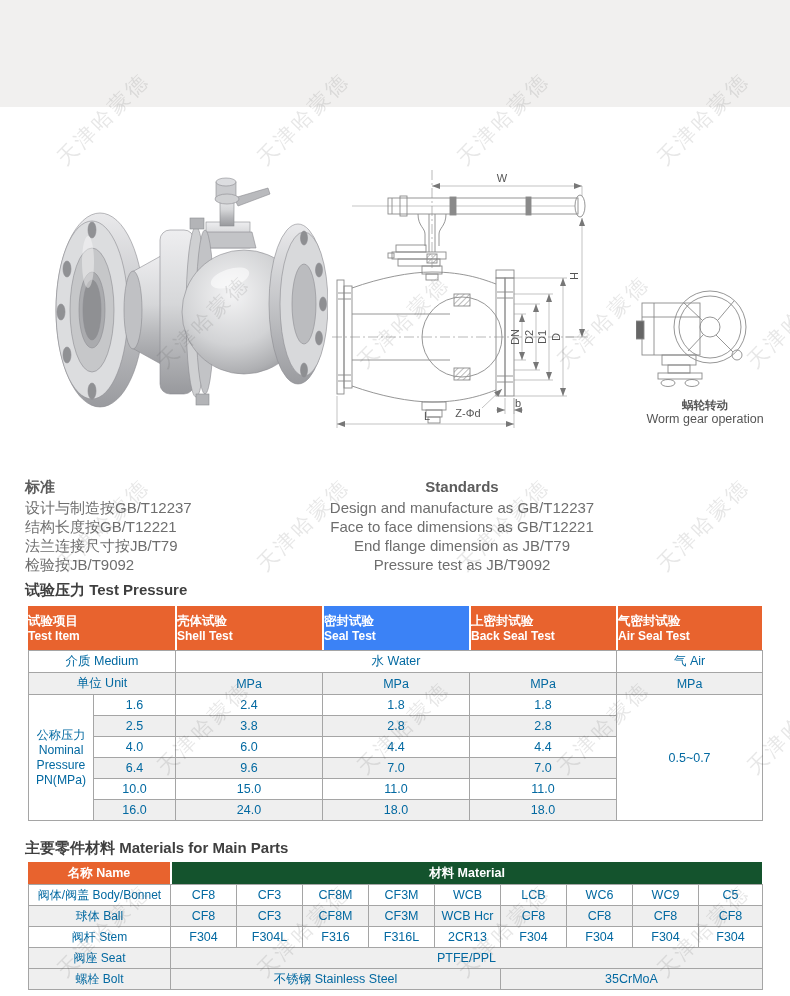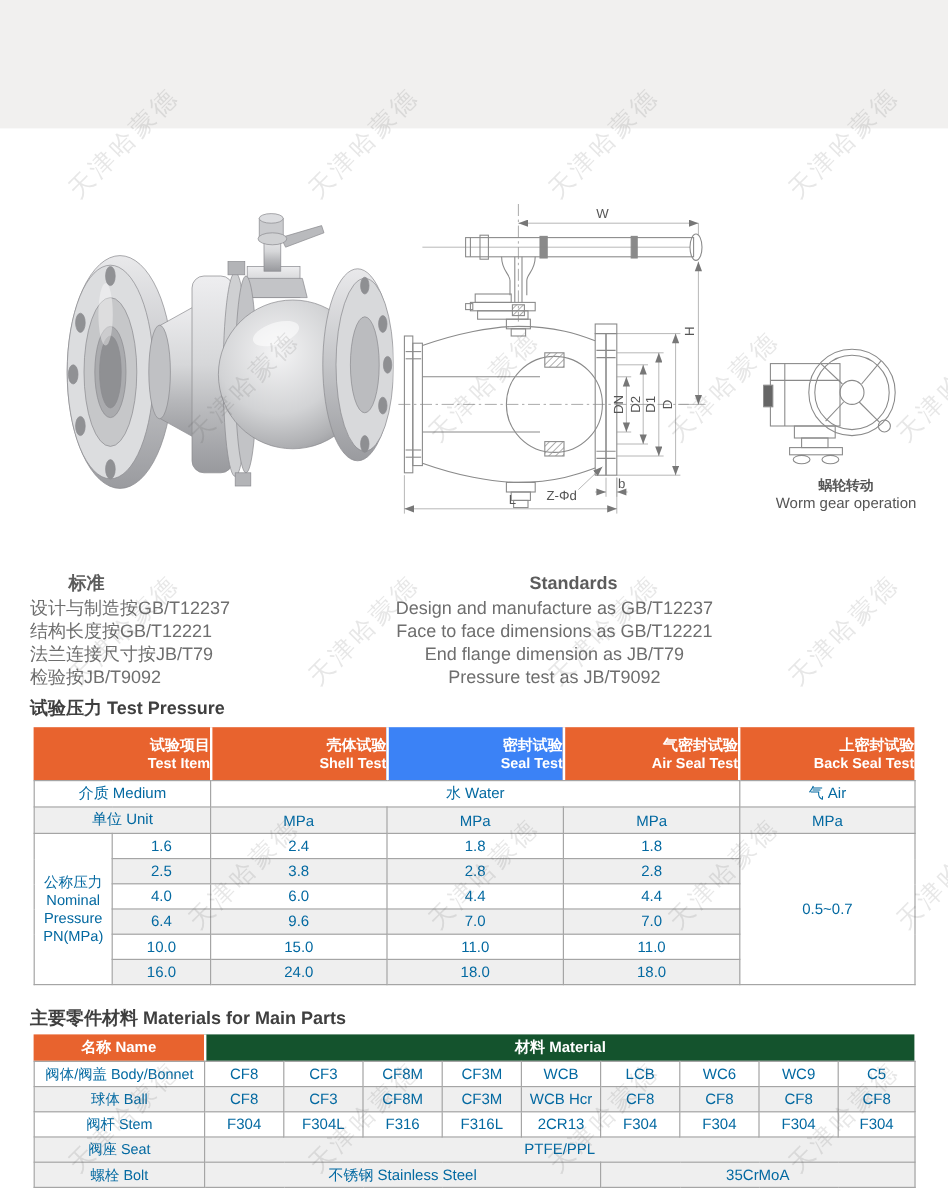--- a/index.html
+++ b/index.html
@@ -9,29 +9,29 @@
   
   .wm{position:absolute;font-size:21px;letter-spacing:3px;color:rgba(70,70,70,0.13);
       transform:rotate(-45deg);white-space:nowrap;z-index:9;pointer-events:none;}
   
   .svgbox{position:absolute;}
   .worm-caption{position:absolute;left:610px;top:399px;width:190px;text-align:center;color:#555;}
   .worm-caption .zh{font-size:11.5px;font-weight:bold;line-height:13px;}
   .worm-caption .en{font-size:12.5px;line-height:15px;}
   
   .std{position:absolute;top:477px;width:300px;color:#6e6e6e;font-size:15px;line-height:19px;}
-  .std .t{font-weight:bold;color:#5c5c5c;margin-bottom:2px;margin-left:32px;}
+  .std .t{font-weight:bold;color:#5c5c5c;margin-bottom:2px;}
   .std-zh{left:25px;}
   .std-en{left:312px;text-align:center;}
   
   .sec-title{position:absolute;left:25px;font-size:15px;font-weight:bold;color:#3f3f3f;}
   
   .ohead{position:absolute;left:28px;display:flex;}
   .hc{box-sizing:border-box;display:flex;flex-direction:column;justify-content:center;
-      align-items:flex-end;color:#fff;}
+      align-items:flex-start;color:#fff;}
   .hc+.hc{border-left:2px solid #fff;}
   .hc .zh{font-size:12.5px;font-weight:bold;line-height:15px;}
   .hc .en{font-size:12px;font-weight:bold;line-height:14px;}
   .mh{box-sizing:border-box;display:flex;justify-content:center;align-items:center;
       color:#fff;font-size:12.5px;font-weight:bold;}
   .mh+.mh{border-left:2px solid #fff;}
   
   table{border-collapse:collapse;table-layout:fixed;position:absolute;left:28px;width:734px;
         font-size:12.5px;color:#0369a1;}
   td{border:1px solid #a5a5a5;text-align:center;padding:0;vertical-align:middle;}
@@ -298,27 +298,27 @@
       <div class="en">Test Item</div>
     </div>
     <div class="hc" style="width:147px;background:#e8632e">
       <div class="zh">壳体试验</div>
       <div class="en">Shell Test</div>
     </div>
     <div class="hc" style="width:147px;background:#3b82f6">
       <div class="zh">密封试验</div>
       <div class="en">Seal Test</div>
     </div>
+    <div class="hc" style="width:147px;background:#e8632e">
+      <div class="zh">上密封试验</div>
+      <div class="en">Back Seal Test</div>
+    </div>
     <div class="hc" style="width:146px;background:#e8632e">
       <div class="zh">气密封试验</div>
       <div class="en">Air Seal Test</div>
-    </div>
-    <div class="hc" style="width:147px;background:#e8632e">
-      <div class="zh">上密封试验</div>
-      <div class="en">Back Seal Test</div>
     </div>
   </div>
 
   <table class="tp-table" style="top:650px">
     <colgroup>
         <col style="width:65px">
         <col style="width:82px">
         <col style="width:147px">
         <col style="width:147px">
         <col style="width:147px">

